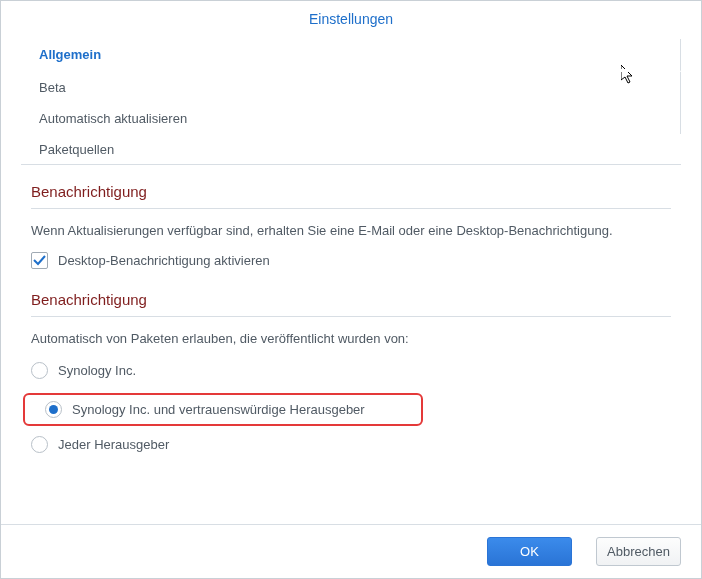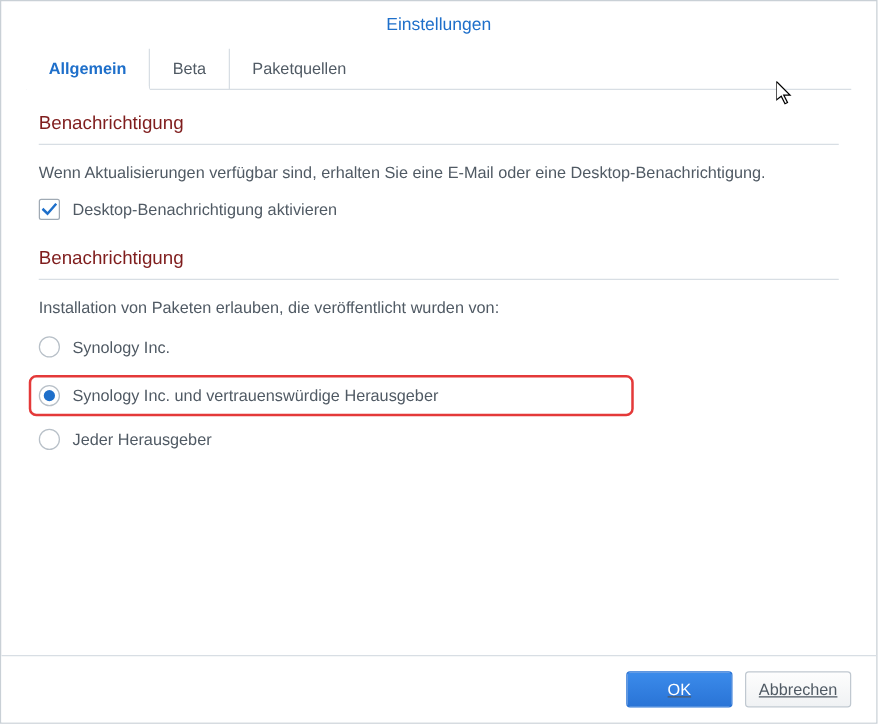--- a/index.html
+++ b/index.html
@@ -21,20 +21,21 @@
       text-align: center;
       padding: 10px 0;
       color: #1e6fca;
       font-weight: 400;
       font-size: 14px;
     }
     .tabs {
       display: flex;
       padding: 0 20px;
       margin-top: 2px;
+      flex-direction: column;
     }
     .tab {
       padding: 8px 18px;
       color: #505a64;
       cursor: pointer;
       border-right: 1px solid #d8dee4;
       font-size: 13px;
       position: relative;
     }
     .tab:last-child {
@@ -122,43 +123,42 @@
     .radio.selected::after {
       content: '';
       width: 9px;
       height: 9px;
       border-radius: 50%;
       background: #1e6fca;
     }
     .highlight-box {
       border: 2px solid #e43939;
       border-radius: 6px;
-      padding: 4px 6px;
+      padding: 4px 20px;
       margin-left: -8px;
       margin-bottom: 8px;
-      width: 484px;
+      width: 400px;
     }
     .highlight-box .radio-row {
       margin-bottom: 0;
     }
     .section-gap {
       margin-top: 22px;
     }
     .footer {
       position: absolute;
       bottom: 0;
       left: 0;
       right: 0;
       border-top: 1px solid #d8dee4;
       padding: 12px 20px;
       display: flex;
       justify-content: flex-end;
-      gap: 10px;
-      background: #fff;
-      text-decoration: underline;
+      gap: 24px;
+      background: #fff;
     }
     .btn {
       padding: 6px 0;
       min-width: 85px;
       text-align: center;
       border: 1px solid #c0c8d0;
       border-radius: 3px;
       font-size: 13px;
       cursor: pointer;
       background: linear-gradient(#fdfdfd, #f0f2f4);
@@ -177,20 +177,21 @@
     }
   </style>
 </head>
 <body>
 
 <div class="header">Einstellungen</div>
 
 <div class="tabs">
   <div class="tab active">Allgemein</div>
   <div class="tab">Beta</div>
+  <div class="tab">Automatisch aktualisieren</div>
   <div class="tab">Paketquellen</div>
 </div>
 <div class="tab-underline"></div>
 
 <div class="content">
 
   <div class="section-title">Benachrichtigung</div>
   <div class="section-divider"></div>
   <div class="section-text">Wenn Aktualisierungen verfügbar sind, erhalten Sie eine E-Mail oder eine Desktop-Benachrichtigung.</div>
 
@@ -201,21 +202,21 @@
           <path d="M1 5 L5 9 L12 1" stroke="#1e6fca" stroke-width="2" fill="none"></path>
         </svg>
     </div>
     <span>Desktop-Benachrichtigung aktivieren</span>
   </div>
 
   <div class="section-gap"></div>
 
   <div class="section-title">Benachrichtigung</div>
   <div class="section-divider"></div>
-  <div class="section-text">Installation von Paketen erlauben, die veröffentlicht wurden von:</div>
+  <div class="section-text">Automatisch von Paketen erlauben, die veröffentlicht wurden von:</div>
 
   <div class="radio-row">
     <div class="radio"></div>
     <span>Synology Inc.</span>
   </div>
 
   <div class="highlight-box">
     <div class="radio-row">
       <div class="radio selected"></div>
       <span>Synology Inc. und vertrauenswürdige Herausgeber</span>

